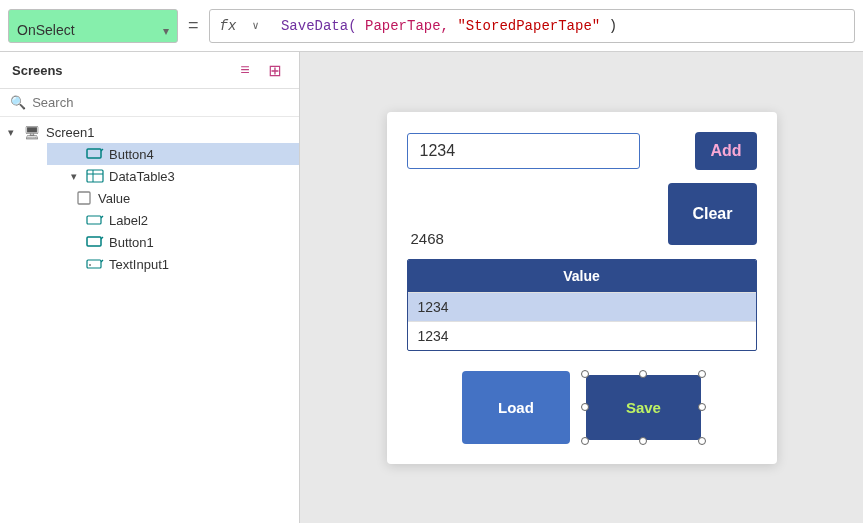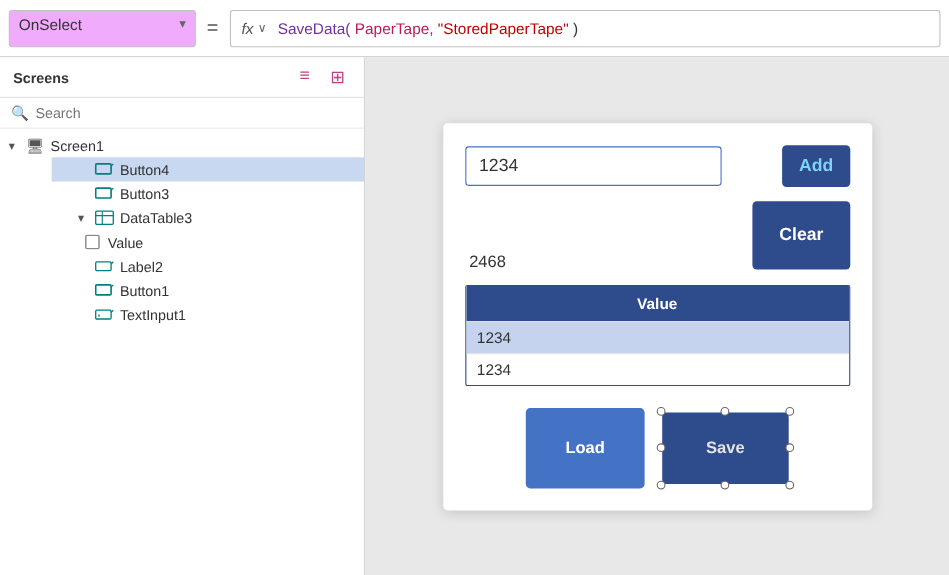--- a/index.html
+++ b/index.html
@@ -11,26 +11,26 @@
       align-items: center;
       background: #fff;
       border-bottom: 1px solid #d0d0d0;
       height: 52px;
       padding: 0 8px;
       gap: 0;
       flex-shrink: 0;
     }
     .select-dropdown {
       display: flex;
-      align-items: flex-start;
+      align-items: flex-end;
       border: 1px solid #c0c0c0;
       border-radius: 3px;
       padding: 4px 8px;
       height: 34px;
-      background: #f0abfc;
+      background: #86efac;
       min-width: 170px;
       cursor: pointer;
       font-size: 14px;
       color: #333;
       gap: 6px;
     }
     .select-dropdown span.chevron {
       margin-left: auto;
       color: #666;
       font-size: 12px;
@@ -45,21 +45,22 @@
       display: flex;
       align-items: center;
       border: 1px solid #c0c0c0;
       border-radius: 3px;
       padding: 4px 10px;
       height: 34px;
       background: #fff;
       flex: 1;
       font-size: 14px;
       color: #333;
-      gap: 4px;
+      gap: 16px;
+      font-family: Liberation Mono, monospace;
     }
     .fx-label {
       color: #555;
       font-style: italic;
       font-size: 14px;
       font-weight: 500;
     }
     .fx-chevron {
       color: #666;
       font-size: 11px;
@@ -68,21 +69,21 @@
 
     
     .main-area {
       display: flex;
       flex: 1;
       overflow: hidden;
     }
 
     
     .sidebar {
-      width: 332px;
+      width: 300px;
       background: #fff;
       border-right: 1px solid #d0d0d0;
       display: flex;
       flex-direction: column;
       flex-shrink: 0;
     }
     .sidebar-header {
       display: flex;
       align-items: center;
       padding: 8px 12px;
@@ -191,21 +192,21 @@
       flex: 1;
       border: 1.5px solid #4472c4;
       border-radius: 3px;
       padding: 8px 12px;
       font-size: 16px;
       color: #333;
       outline: none;
     }
     .btn-add {
       background: #2e4b8c;
-      color: #7dd3fc;
+      color: #f9a8d4;
       border: none;
       border-radius: 4px;
       padding: 10px 15px;
       font-size: 16px;
       font-weight: 700;
       cursor: pointer;
       white-space: nowrap;
       margin-left: 43px;
     }
     .row-2 {
@@ -270,21 +271,21 @@
       padding: 28px 36px;
       font-size: 15px;
       font-weight: 700;
       cursor: pointer;
     }
     .btn-save-wrapper {
       position: relative;
     }
     .btn-save {
       background: #2e4b8c;
-      color: #e5e5e5;
+      color: #bef264;
       border: none;
       border-radius: 4px;
       padding: 24px 40px;
       font-size: 15px;
       font-weight: 700;
       cursor: pointer;
     }
     
     .selection-handle {
       position: absolute;
@@ -350,30 +351,20 @@
         <span class="tree-arrow"></span>
         <span class="tree-icon">
           <svg width="18" height="14" viewBox="0 0 18 14">
             <rect x="1" y="2" width="14" height="9" rx="1" fill="none" stroke="#008080" stroke-width="1.5"></rect>
             <line x1="15" y1="4" x2="17" y2="2" stroke="#008080" stroke-width="1.2"></line>
           </svg>
         </span>
         <span>Button4</span>
       </div>
 
-      <div class="tree-item tree-indent-1">
-        <span class="tree-arrow"></span>
-        <span class="tree-icon">
-          <svg width="18" height="14" viewBox="0 0 18 14">
-            <rect x="1" y="2" width="14" height="9" rx="1" fill="none" stroke="#008080" stroke-width="1.5"></rect>
-            <line x1="15" y1="4" x2="17" y2="2" stroke="#008080" stroke-width="1.2"></line>
-          </svg>
-        </span>
-        <span>Button3</span>
-      </div>
 
       <div class="tree-item tree-indent-1">
         <span class="tree-arrow">▾</span>
         <span class="tree-icon">
           <svg width="18" height="14" viewBox="0 0 18 14">
             <rect x="1" y="1" width="16" height="12" rx="1" fill="none" stroke="#008080" stroke-width="1.2"></rect>
             <line x1="1" y1="5" x2="17" y2="5" stroke="#008080" stroke-width="1"></line>
             <line x1="7" y1="1" x2="7" y2="13" stroke="#008080" stroke-width="1"></line>
           </svg>
         </span>

